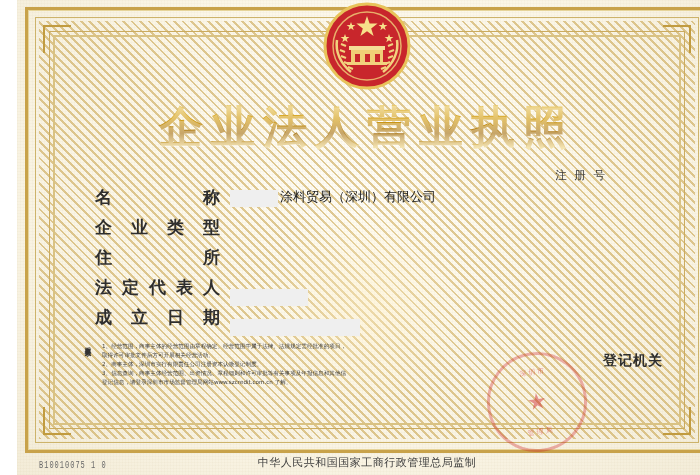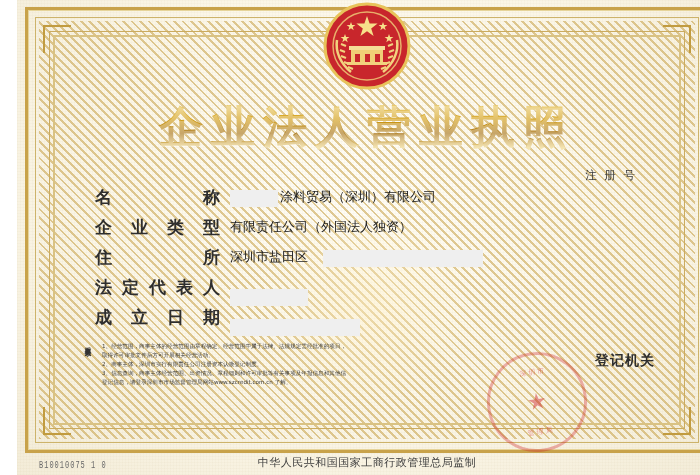--- a/index.html
+++ b/index.html
@@ -117,21 +117,21 @@
     -webkit-background-clip: text;
     background-clip: text;
     color: transparent;
     text-shadow: 0 1px 0 rgba(255,255,255,0.35);
     white-space: nowrap;
   }
 
   
   .reg-line {
     position: absolute;
-    right: 80px;
+    right: 110px;
     top: 168px;
     display: flex;
     align-items: baseline;
     gap: 12px;
     font-size: 11.5px;
     color: #3a3a3a;
     font-family: "DejaVu Sans", "Liberation Sans", sans-serif;
   }
   .reg-label { letter-spacing: 2px; }
   .reg-value {
@@ -203,21 +203,21 @@
     font-family: "DejaVu Sans", "Liberation Sans", sans-serif;
     font-size: 5.6px;
     line-height: 8.6px;
     color: #3a3a3a;
   }
   .notice-body p { margin: 0 0 0.5px 0; }
 
   
   .authority {
     position: absolute;
-    right: 62px;
+    right: 54px;
     top: 352px;
     display: flex;
     align-items: flex-end;
     gap: 8px;
     flex-direction: column;
   }
   .authority-label {
     font-family: "DejaVu Sans", "Liberation Sans", sans-serif;
     font-size: 14px;
     font-weight: bold;
@@ -374,31 +374,26 @@
       </div>
     </div>
 
     <div class="field-row">
       <div class="field-label">
         <span>企</span>
         <span>业</span>
         <span>类</span>
         <span>型</span>
       </div>
-      <div class="field-value">有限责任公司（外国法人独资）</div>
     </div>
 
     <div class="field-row">
       <div class="field-label">
         <span>住</span>
         <span>所</span>
-      </div>
-      <div class="field-value">
-        <span>深圳市盐田区</span>
-        <span class="redaction" style="left:103px; top:2px; width:160px; height:17px;"></span>
       </div>
     </div>
 
     <div class="field-row">
       <div class="field-label">
         <span>法</span>
         <span>定</span>
         <span>代</span>
         <span>表</span>
         <span>人</span>

